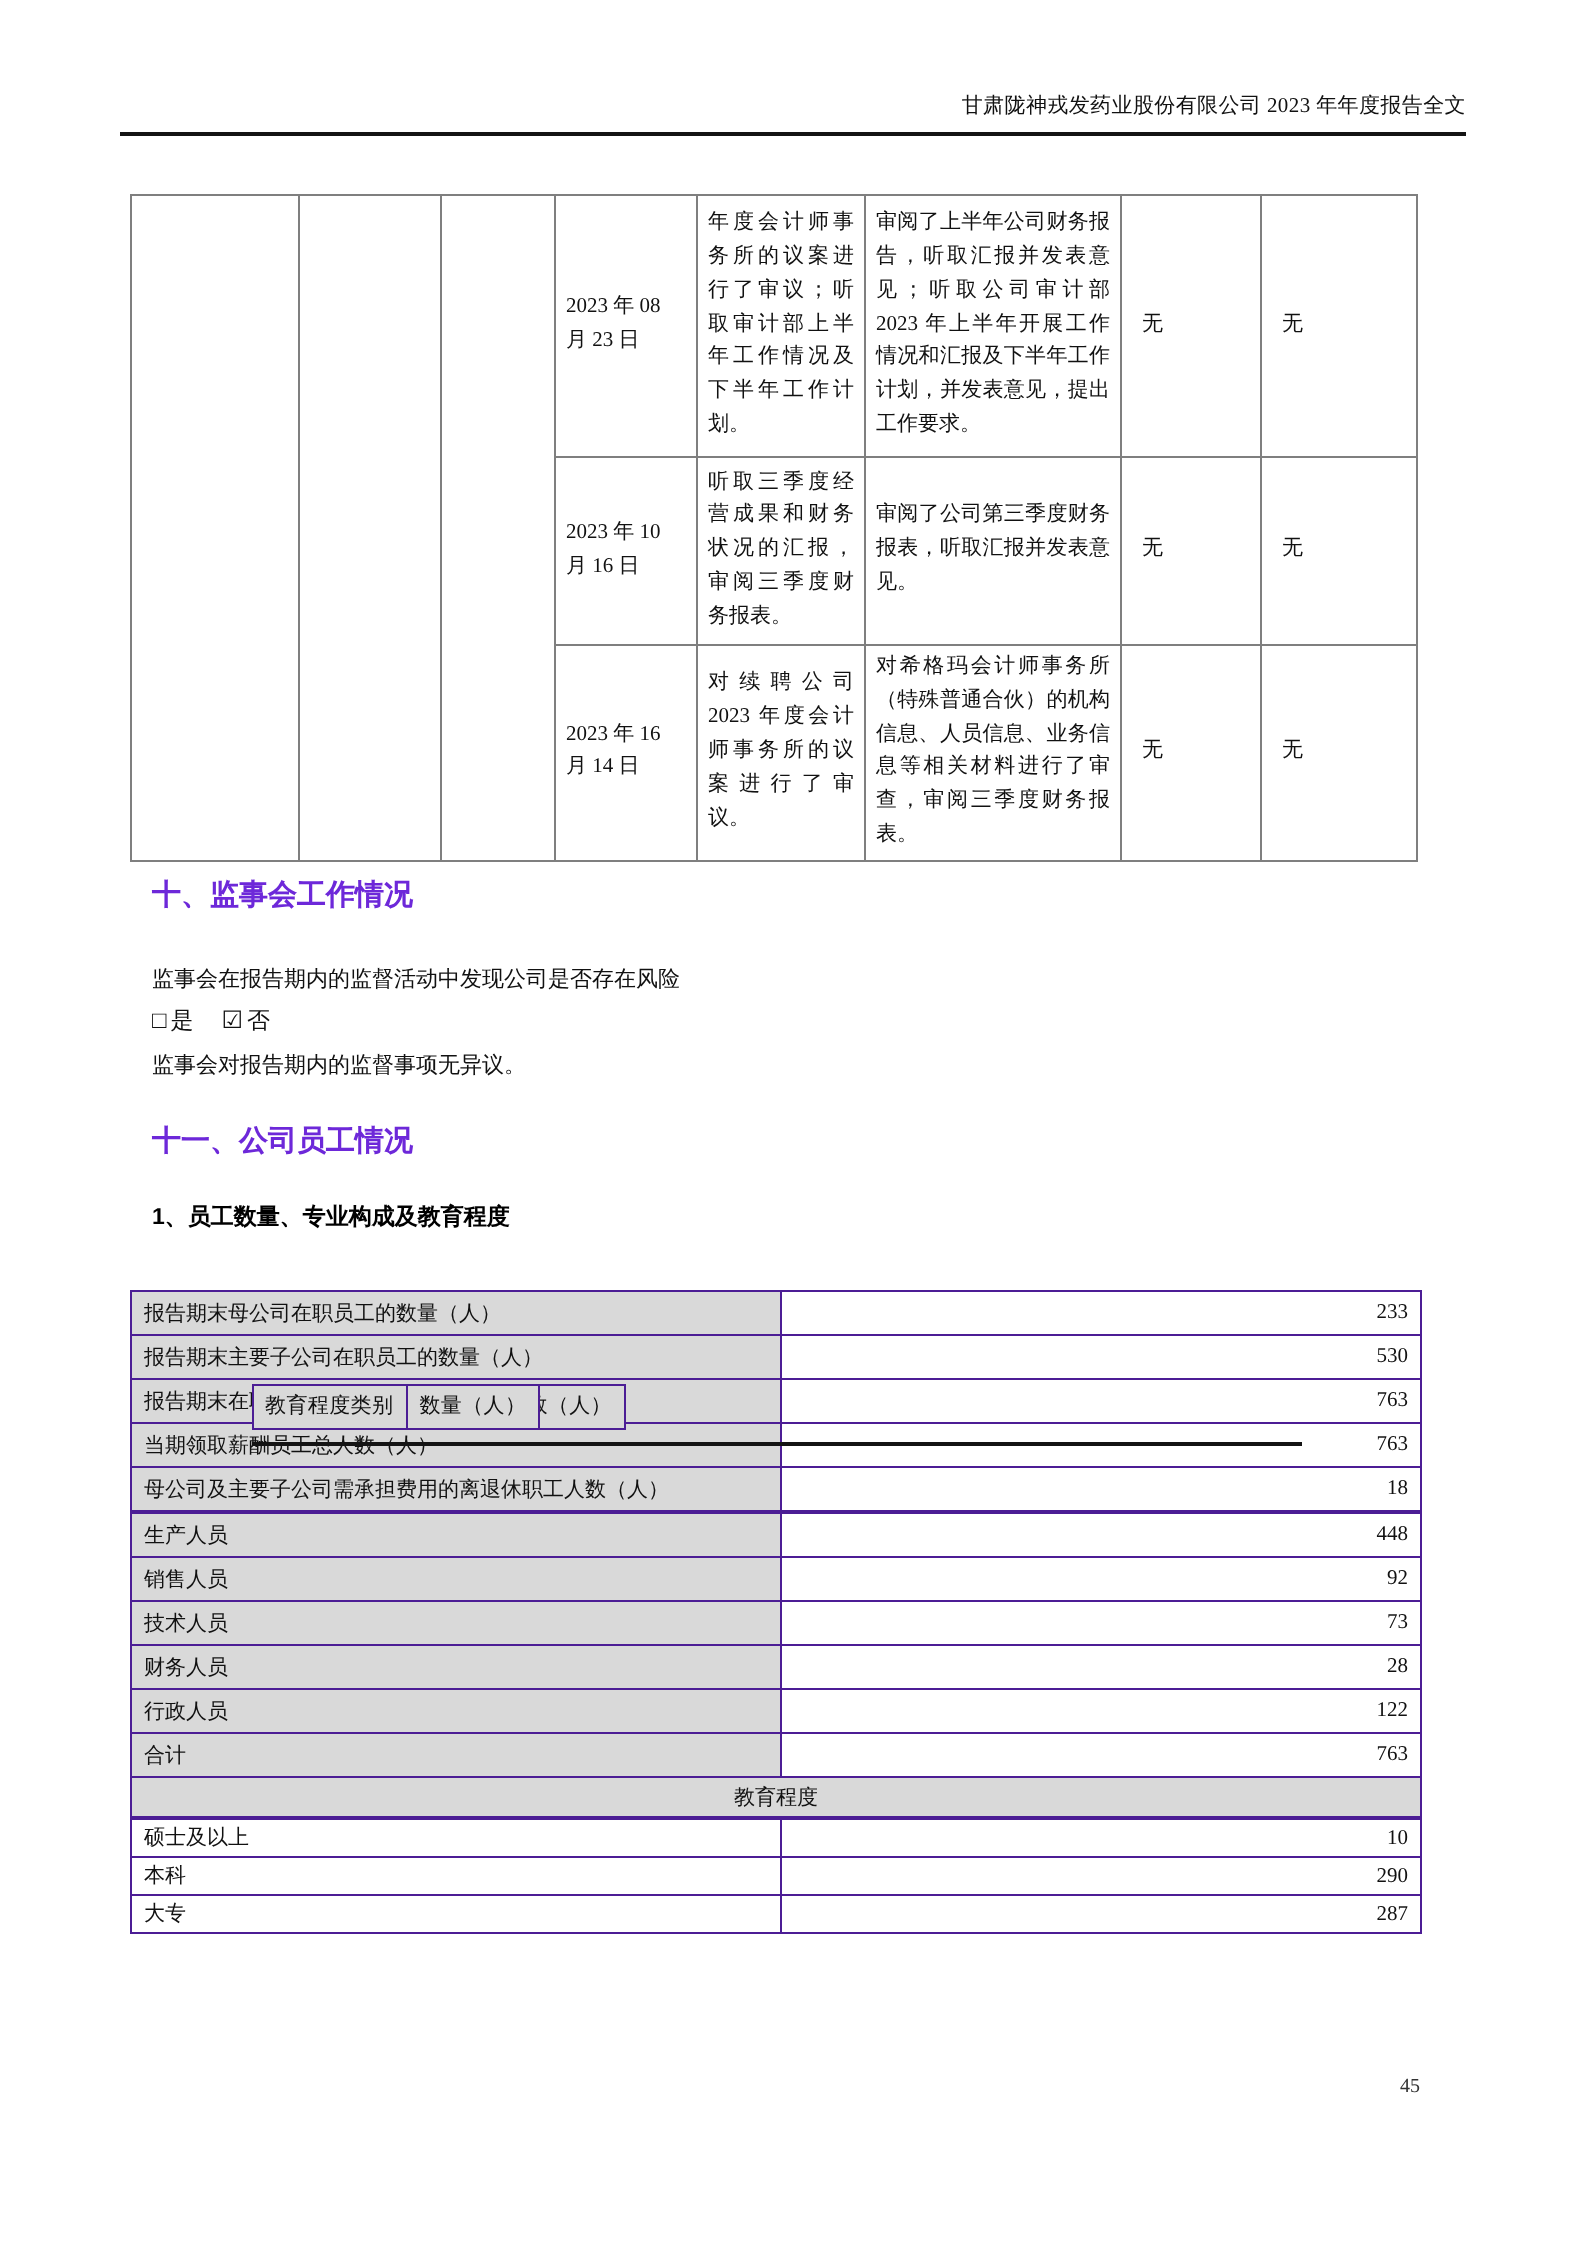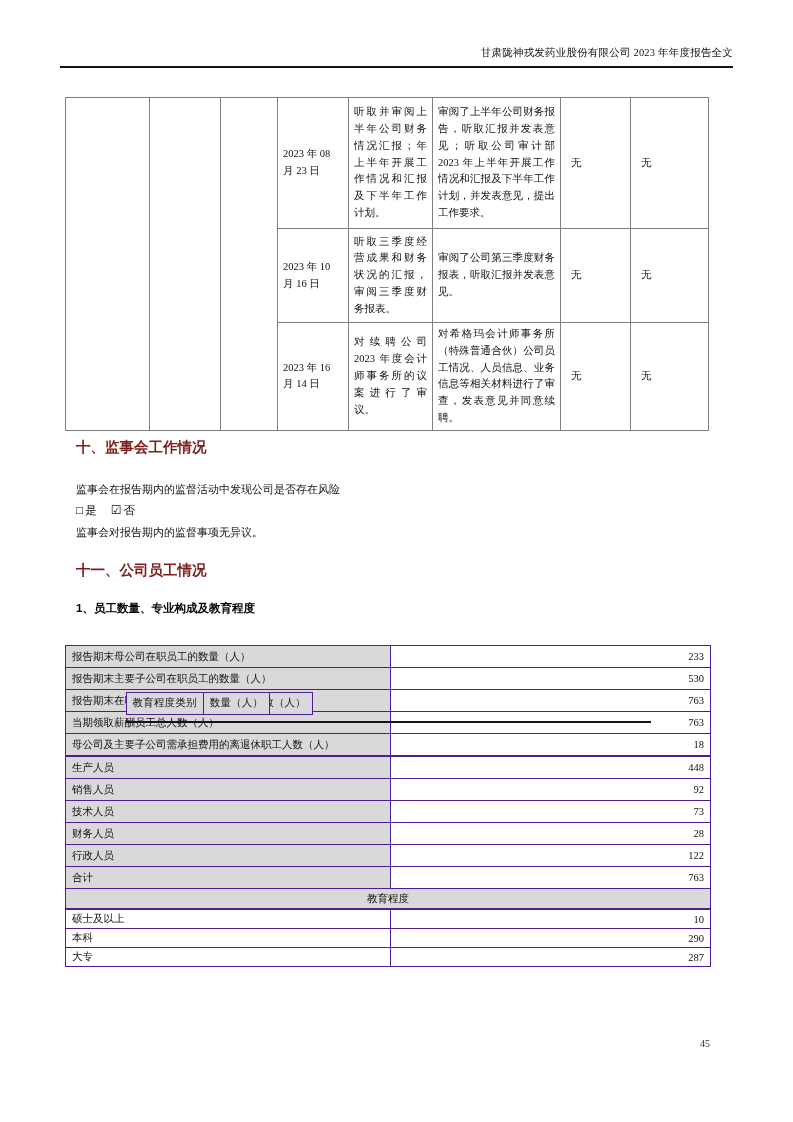--- a/index.html
+++ b/index.html
@@ -29,21 +29,21 @@
   table.meetings tr.m-row-0 td { height:131px; }
   table.meetings tr.m-row-1 td { height:94px; }
   table.meetings tr.m-row-2 td { height:91px; }
   table.meetings td.m-empty { padding:0; }
   table.meetings td.m-date { text-align:left; }
   table.meetings td.m-none { text-align:left; padding-left:10px; }
   
   .h-sec {
     position:absolute; left:76px;
     font-family:"Liberation Sans","DejaVu Sans",sans-serif;
-    font-weight:bold; font-size:14.5px; color:#7f1d1d;
+    font-weight:bold; font-size:14.5px; color:#6d28d9;
   }
   .h-sub {
     position:absolute; left:76px;
     font-family:"Liberation Sans","DejaVu Sans",sans-serif;
     font-weight:bold; font-size:11.5px; color:#000;
   }
   .para { position:absolute; left:76px; font-size:11px; color:#111;text-align:center; }
   .checks { position:absolute; left:76px; font-size:11.5px; color:#111; }
   .checks .chk { margin-right:2px; font-size:12px; }
   .checks .opt { margin-right:14px; }
@@ -84,36 +84,36 @@
         <col style="width:128px">
       <col style="width:70px">
         <col style="width:78px">
     </colgroup>
     <tbody>
       <tr class="m-row-0">
         <td class="m-empty" rowspan="3"></td>
         <td class="m-empty" rowspan="3"></td>
         <td class="m-empty" rowspan="3"></td>
         <td class="m-date">2023 年 08 月 23 日</td>
-        <td>听取并审阅上半年公司财务情况汇报；年上半年开展工作情况和汇报及下半年工作计划。</td>
+        <td>年度会计师事务所的议案进行了审议；听取审计部上半年工作情况及下半年工作计划。</td>
         <td>审阅了上半年公司财务报告，听取汇报并发表意见；听取公司审计部 2023 年上半年开展工作情况和汇报及下半年工作计划，并发表意见，提出工作要求。</td>
         <td class="m-none">无</td>
         <td class="m-none">无</td>
       </tr>
       <tr class="m-row-1">
         <td class="m-date">2023 年 10 月 16 日</td>
         <td>听取三季度经营成果和财务状况的汇报，审阅三季度财务报表。</td>
         <td>审阅了公司第三季度财务报表，听取汇报并发表意见。</td>
         <td class="m-none">无</td>
         <td class="m-none">无</td>
       </tr>
       <tr class="m-row-2">
         <td class="m-date">2023 年 16 月 14 日</td>
         <td>对续聘公司 2023 年度会计师事务所的议案进行了审议。</td>
-        <td>对希格玛会计师事务所（特殊普通合伙）公司员工情况、人员信息、业务信息等相关材料进行了审查，发表意见并同意续聘。</td>
+        <td>对希格玛会计师事务所（特殊普通合伙）的机构信息、人员信息、业务信息等相关材料进行了审查，审阅三季度财务报表。</td>
         <td class="m-none">无</td>
         <td class="m-none">无</td>
       </tr>
     </tbody>
   </table>
 
   <div class="h-sec" style="top:438px">十、监事会工作情况</div>
 
   <div class="para" style="top:482px">监事会在报告期内的监督活动中发现公司是否存在风险</div>
 

